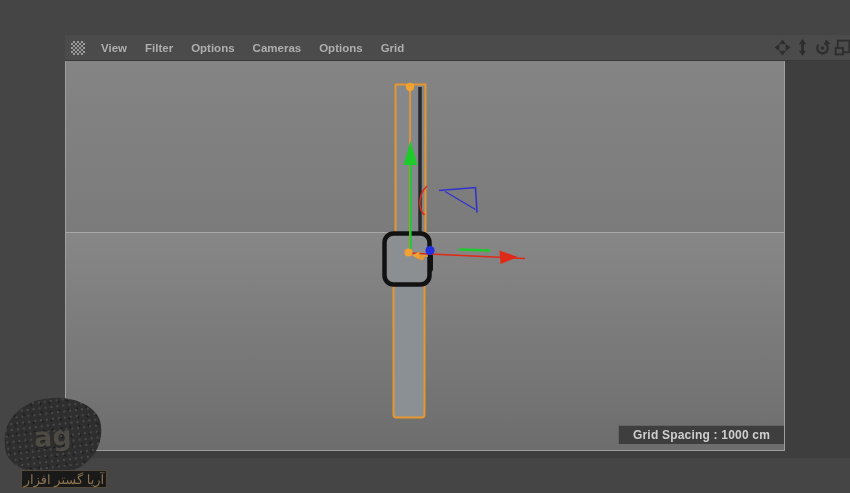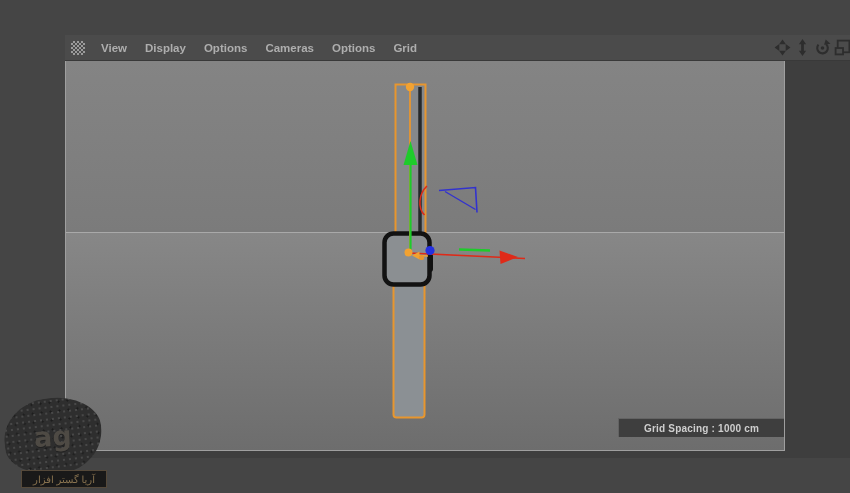--- a/index.html
+++ b/index.html
@@ -33,59 +33,59 @@
     border-left:1px solid #9f9f9f;border-right:1px solid #9f9f9f;border-bottom:1px solid #9f9f9f;
     overflow:hidden;
   }
   .vp-sky{position:absolute;left:0;top:0;width:100%;height:171px;
     background:linear-gradient(180deg,#848484 0%,#7b7b7b 100%);}
   .vp-horizon{position:absolute;left:0;top:171px;width:100%;height:1px;background:#a9a9a9;}
   .vp-ground{position:absolute;left:0;top:172px;width:100%;height:218px;
     background:linear-gradient(180deg,#878787 0%,#6d6d6d 100%);}
   .scene{position:absolute;left:0;top:0;}
   .grid-label{
-    position:absolute;right:0;bottom:13px;width:166px;height:19px;
+    position:absolute;right:0;bottom:6px;width:166px;height:19px;
     background:rgba(58,58,58,.92);border:1px solid #636363;border-right:none;border-bottom:none;
-    color:#cfcfcf;font-size:10px;display:flex;align-items:center;justify-content:center;
+    color:#cfcfcf;font-size:12px;display:flex;align-items:center;justify-content:center;
     box-sizing:border-box;letter-spacing:.2px;
   }
   .bottom-strip{position:absolute;left:0;bottom:0;width:100%;height:7px;background:#3e3e3e;}
   
   .watermark{position:absolute;left:0;top:390px;width:130px;height:103px;z-index:5;}
   .wm-blob{
     position:absolute;left:4px;top:8px;width:98px;height:76px;
     border-radius:48% 52% 46% 54% / 55% 45% 58% 42%;
     background-color:#2e2e2e;
     background-image:
       radial-gradient(#484848 .8px,transparent 1.1px),
       radial-gradient(#1b1b1b .9px,transparent 1.2px);
     background-size:6px 6px,9px 9px;
     transform:rotate(-7deg);
     display:flex;align-items:center;justify-content:center;
   }
   .wm-logo{color:#4e4a44;font-size:27px;font-weight:bold;font-family:"DejaVu Sans",sans-serif;
     transform:rotate(4deg);text-shadow:0 1px 0 #222;}
   .wm-caption{
     position:absolute;left:21px;top:80px;width:86px;height:18px;box-sizing:border-box;
-    background:#191919;border:1px solid #55493a;color:#8a7450;font-size:10px;
+    background:#191919;border:1px solid #55493a;color:#8a7450;font-size:13px;
     display:flex;align-items:center;justify-content:center;direction:rtl;white-space:nowrap;
   }
 </style>
 </head>
 <body>
 
 <div class="stage">
 
   <div class="window">
 
     <div class="menubar">
       <div class="grid-icon"></div>
       <nav class="menus">
         <span class="menu-item">View</span>
-        <span class="menu-item">Display</span>
+        <span class="menu-item">Filter</span>
         <span class="menu-item">Options</span>
         <span class="menu-item">Cameras</span>
         <span class="menu-item">Options</span>
         <span class="menu-item">Grid</span>
       </nav>
       <div class="nav-icons">
         <svg width="17" height="17" viewBox="0 0 16 16">
           <polygon points="8,0.5 4.8,5 11.2,5" fill="#2d2d2d"></polygon>
           <polygon points="8,15.5 4.8,11 11.2,11" fill="#2d2d2d"></polygon>
           <polygon points="0.5,8 5,4.8 5,11.2" fill="#2d2d2d"></polygon>

